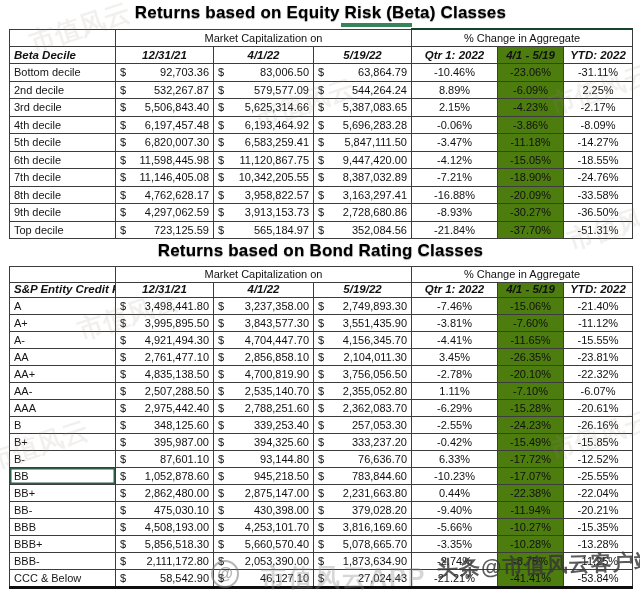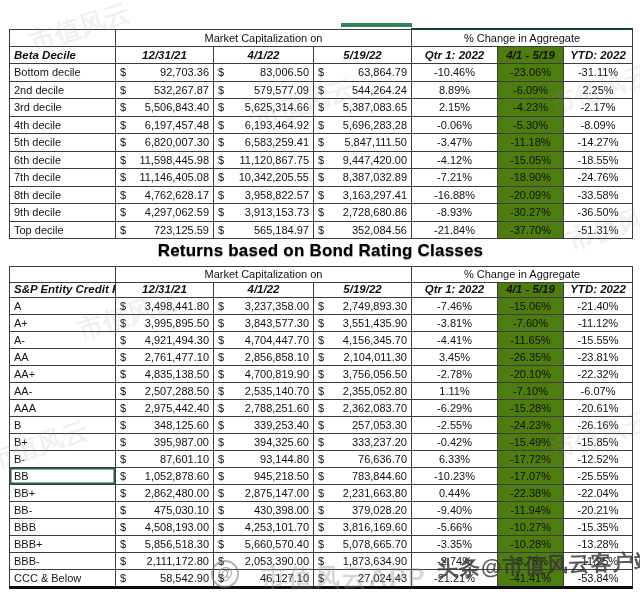--- a/index.html
+++ b/index.html
@@ -80,20 +80,21 @@
     border:2px solid rgba(120,120,120,0.55);color:rgba(120,120,120,0.6);
     font-size:16px;font-weight:700;display:flex;align-items:center;justify-content:center;
     pointer-events:none;
   }
 </style>
 </head>
 <body>
 
 <div class="page">
 
+  <div id="title1" class="tbl-title">Returns based on Equity Risk (Beta) Classes</div>
   <div class="green-bar"></div>
 
   <table id="t1" class="grid">
     <colgroup>
       <col style="width:106px">
         <col style="width:98px">
         <col style="width:100px">
         <col style="width:98px">
       <col style="width:86px">
         <col style="width:66px">
@@ -202,21 +203,21 @@
         <span class="num">6,193,464.92</span>
       </div>
     </td>
     <td class="money">
       <div class="cell-flex">
         <span class="cur">$</span>
         <span class="num">5,696,283.28</span>
       </div>
     </td>
     <td class="pct">-0.06%</td>
-    <td class="pct band">-5.30%</td>
+    <td class="pct band">-3.86%</td>
     <td class="pct">-8.09%</td>
   </tr>
         <tr>
     <td class="label">5th decile</td>
     <td class="money">
       <div class="cell-flex">
         <span class="cur">$</span>
         <span class="num">6,820,007.30</span>
       </div>
     </td>

